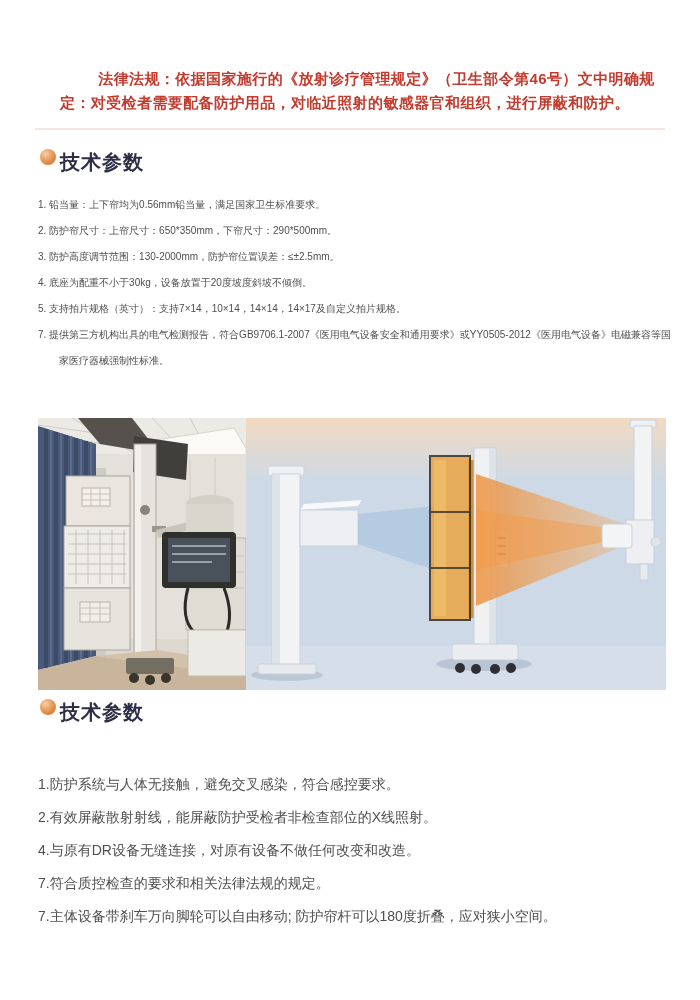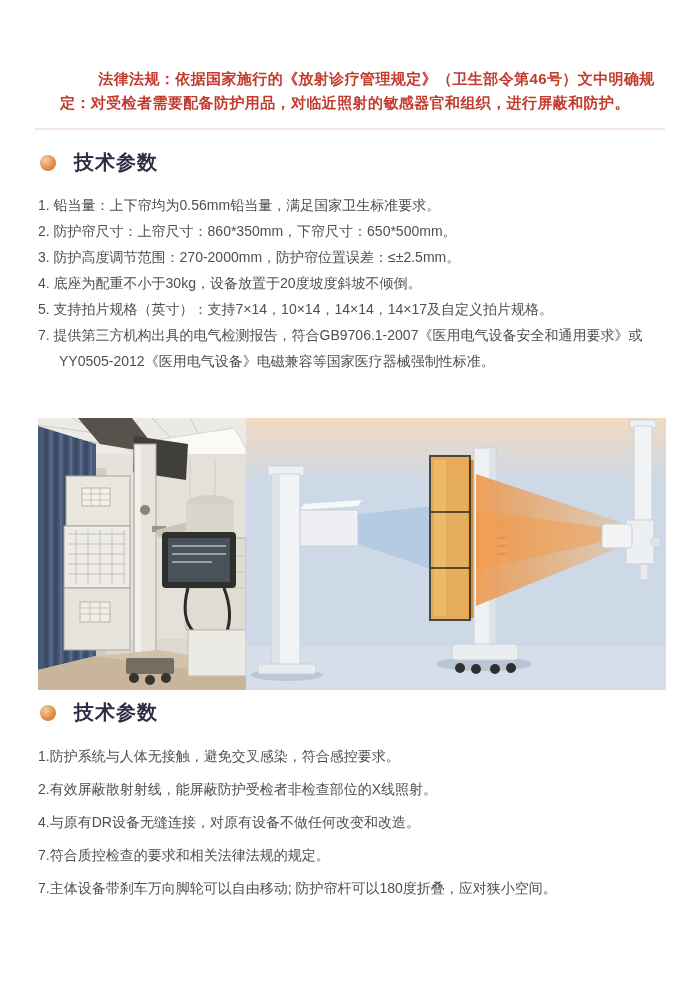--- a/index.html
+++ b/index.html
@@ -3,31 +3,31 @@
 <meta charset="utf-8">
 <style>
   html,body{margin:0;padding:0;background:#ffffff;}
   .page{position:relative;width:680px;height:1000px;background:#ffffff;overflow:hidden;
         font-family:"Liberation Sans","DejaVu Sans",sans-serif;}
   
   .legal{position:absolute;left:60px;top:52px;width:601px;font-size:15px;line-height:24px;
          color:#c23b2e;font-weight:600;text-indent:2.55em;letter-spacing:.4px;}
   .pink-divider{position:absolute;left:35px;top:128px;width:630px;height:2px;background:#f6e4e1;}
   
-  .sec-head{position:absolute;display:flex;align-items:center;gap:18px;}
+  .sec-head{position:absolute;display:flex;gap:4px;}
   .sec-head.tech{left:40px;top:149px;}
   .sec-head.feat{left:40px;top:699px;}
   .bullet{width:16px;height:16px;border-radius:50%;flex:0 0 16px;
           background:radial-gradient(circle at 35% 30%,#f6cfa4,#e08a46 60%,#cf6f2e);}
   .sec-title{font-size:20px;font-weight:bold;color:#2d2d45;letter-spacing:1px;margin:0;}
   
-  .tech-list{position:absolute;left:38px;top:192px;width:634px;font-size:14px;line-height:26px;
+  .tech-list{position:absolute;left:38px;top:192px;width:634px;font-size:10px;line-height:26px;
              color:#4f4f4f;}
   .tech-list .li{padding-left:21px;text-indent:-21px;}
-  .feat-list{position:absolute;left:38px;top:740px;width:634px;font-size:14px;line-height:33px;
+  .feat-list{position:absolute;left:38px;top:768px;width:634px;font-size:14px;line-height:33px;
              color:#4f4f4f;}
   
   .figures{position:absolute;left:38px;top:418px;width:628px;height:272px;display:flex;}
   .fig{height:272px;}
   .fig svg{display:block;}
 </style>
 </head>
 <body>
 
 <div class="page">
@@ -35,22 +35,22 @@
   <p class="legal">法律法规：依据国家施行的《放射诊疗管理规定》（卫生部令第46号）文中明确规定：对受检者需要配备防护用品，对临近照射的敏感器官和组织，进行屏蔽和防护。</p>
   <div class="pink-divider"></div>
 
   <div class="sec-head tech">
     <span class="bullet"></span>
     <h2 class="sec-title">技术参数</h2>
   </div>
 
   <div class="tech-list">
     <div class="li">1. 铅当量：上下帘均为0.56mm铅当量，满足国家卫生标准要求。</div>
-    <div class="li">2. 防护帘尺寸：上帘尺寸：860*350mm，下帘尺寸：650*500mm。</div>
-    <div class="li">3. 防护高度调节范围：270-2000mm，防护帘位置误差：≤±2.5mm。</div>
+    <div class="li">2. 防护帘尺寸：上帘尺寸：650*350mm，下帘尺寸：290*500mm。</div>
+    <div class="li">3. 防护高度调节范围：130-2000mm，防护帘位置误差：≤±2.5mm。</div>
     <div class="li">4. 底座为配重不小于30kg，设备放置于20度坡度斜坡不倾倒。</div>
     <div class="li">5. 支持拍片规格（英寸）：支持7×14，10×14，14×14，14×17及自定义拍片规格。</div>
     <div class="li">7. 提供第三方机构出具的电气检测报告，符合GB9706.1-2007《医用电气设备安全和通用要求》或YY0505-2012《医用电气设备》电磁兼容等国家医疗器械强制性标准。</div>
   </div>
 
   <div class="figures">
 
     <div class="fig">
       <svg width="208" height="272" viewBox="0 0 208 272">
         <rect width="208" height="272" fill="#ddd8d0"></rect>

